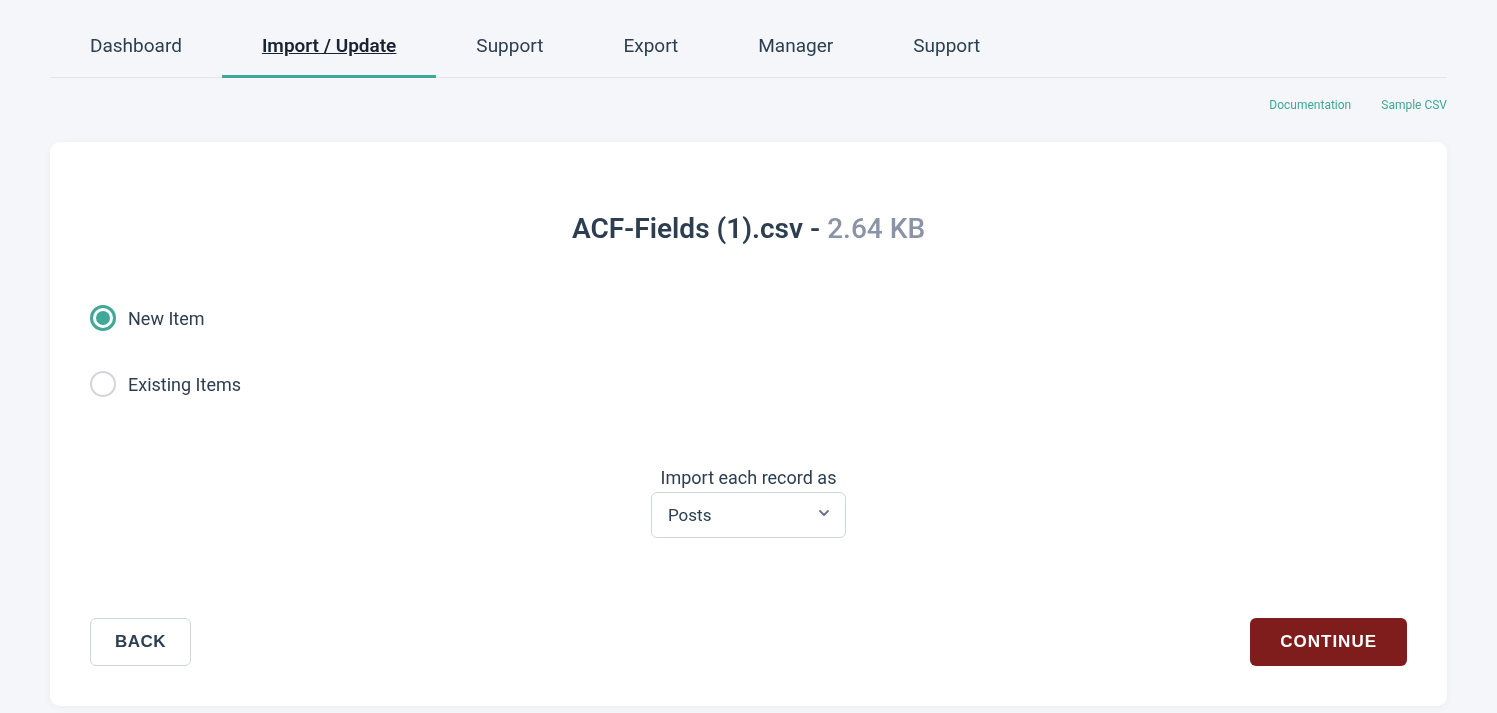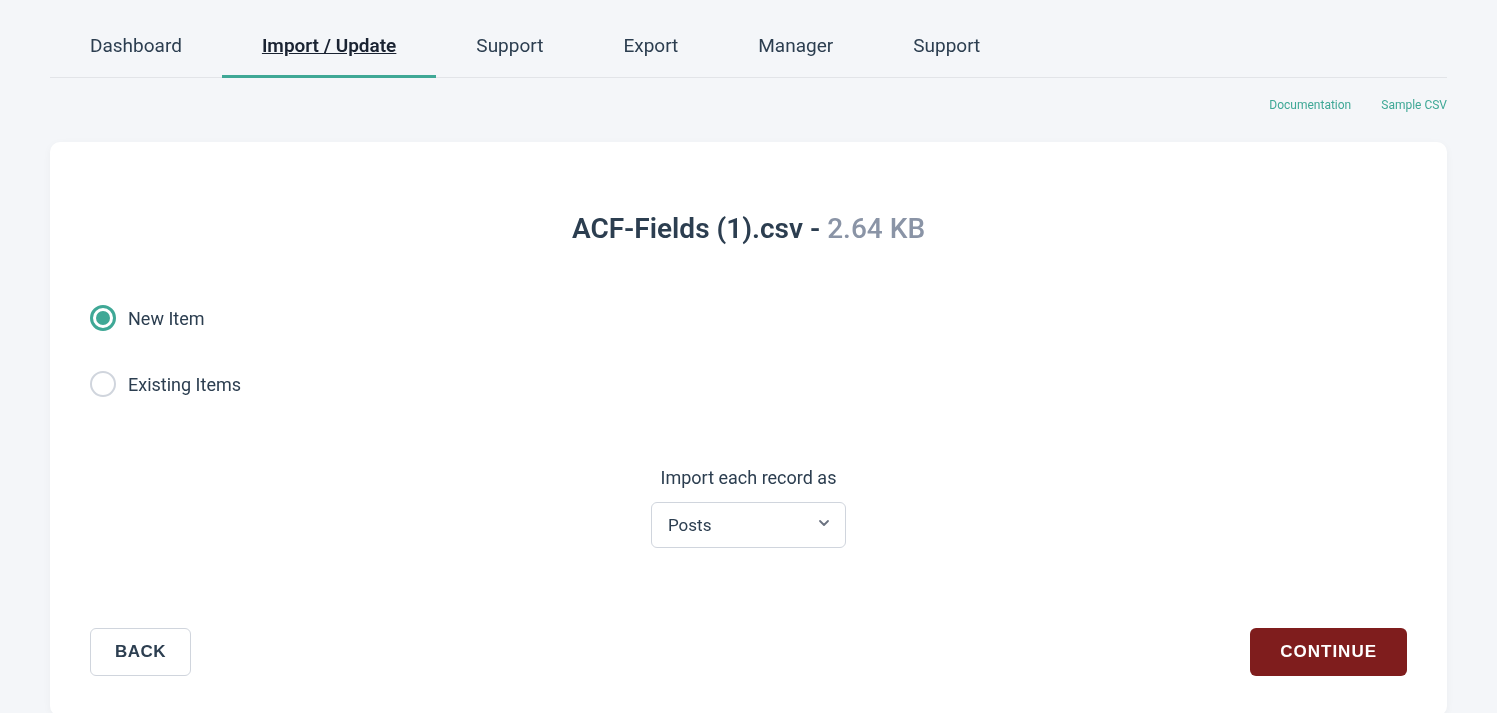--- a/index.html
+++ b/index.html
@@ -109,21 +109,21 @@
       font-size: 18px;
       color: #2c3e50;
     }
     .select-section {
       text-align: center;
       margin-bottom: 80px;
     }
     .select-label {
       font-size: 18px;
       color: #2c3e50;
-      margin-bottom: 14px;
+      margin-bottom: 4px;
     }
     .select-wrapper {
       position: relative;
       display: inline-block;
     }
     .select-box {
       padding: 12px 50px 12px 16px;
       border: 1px solid #d0d5dd;
       border-radius: 6px;
       font-size: 17px;

